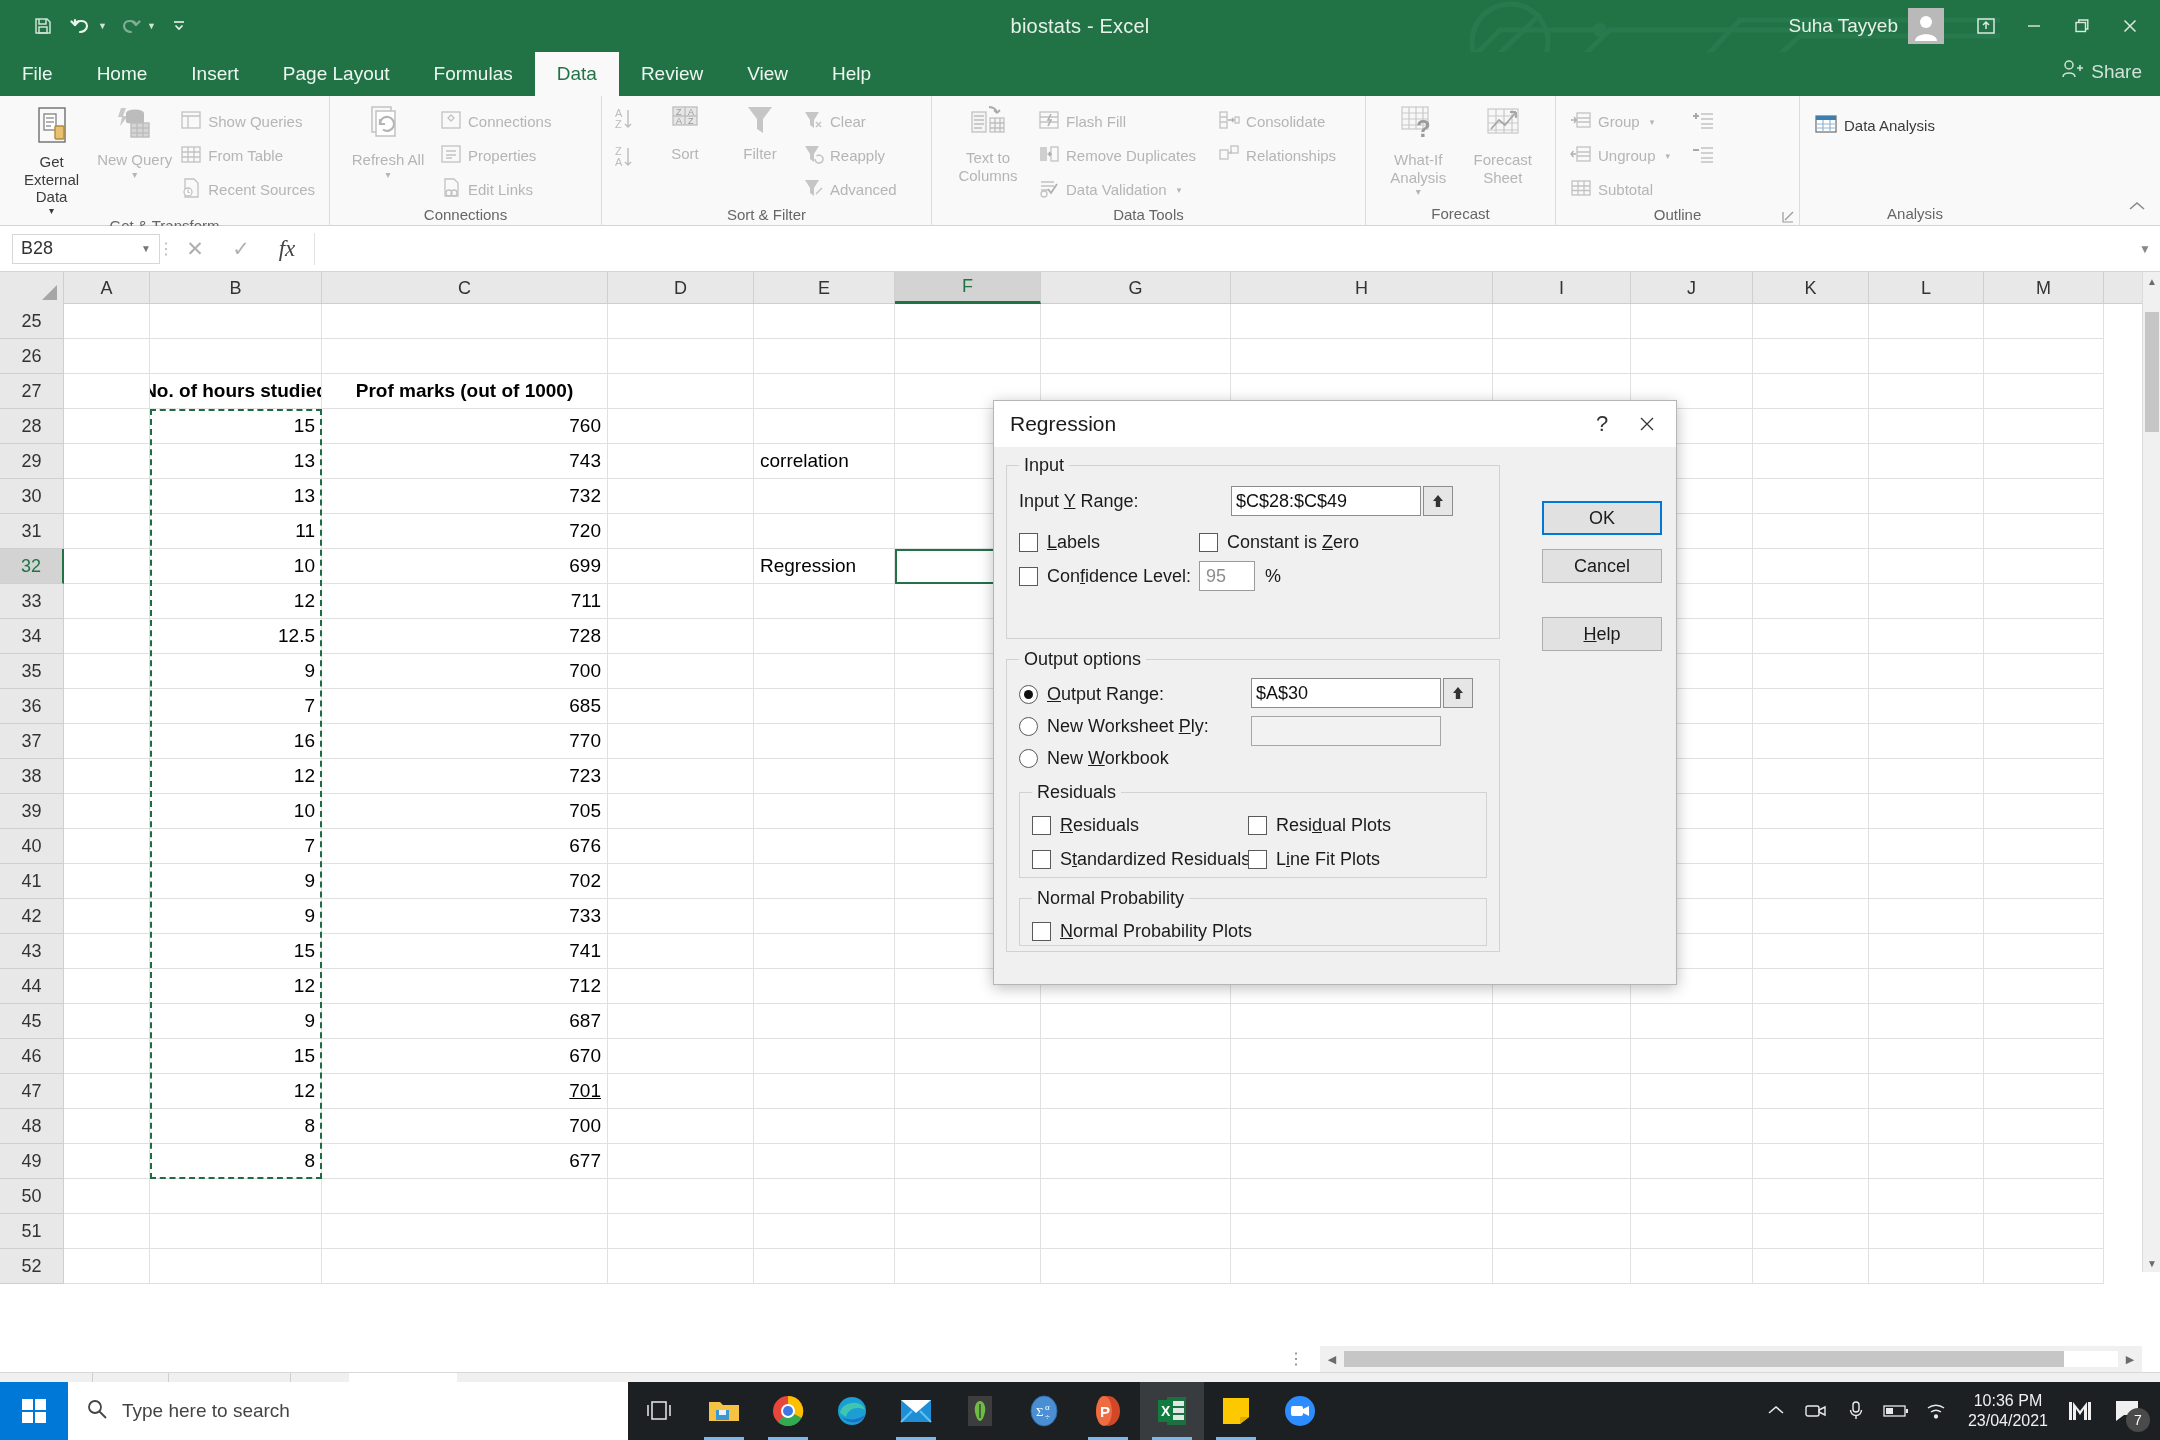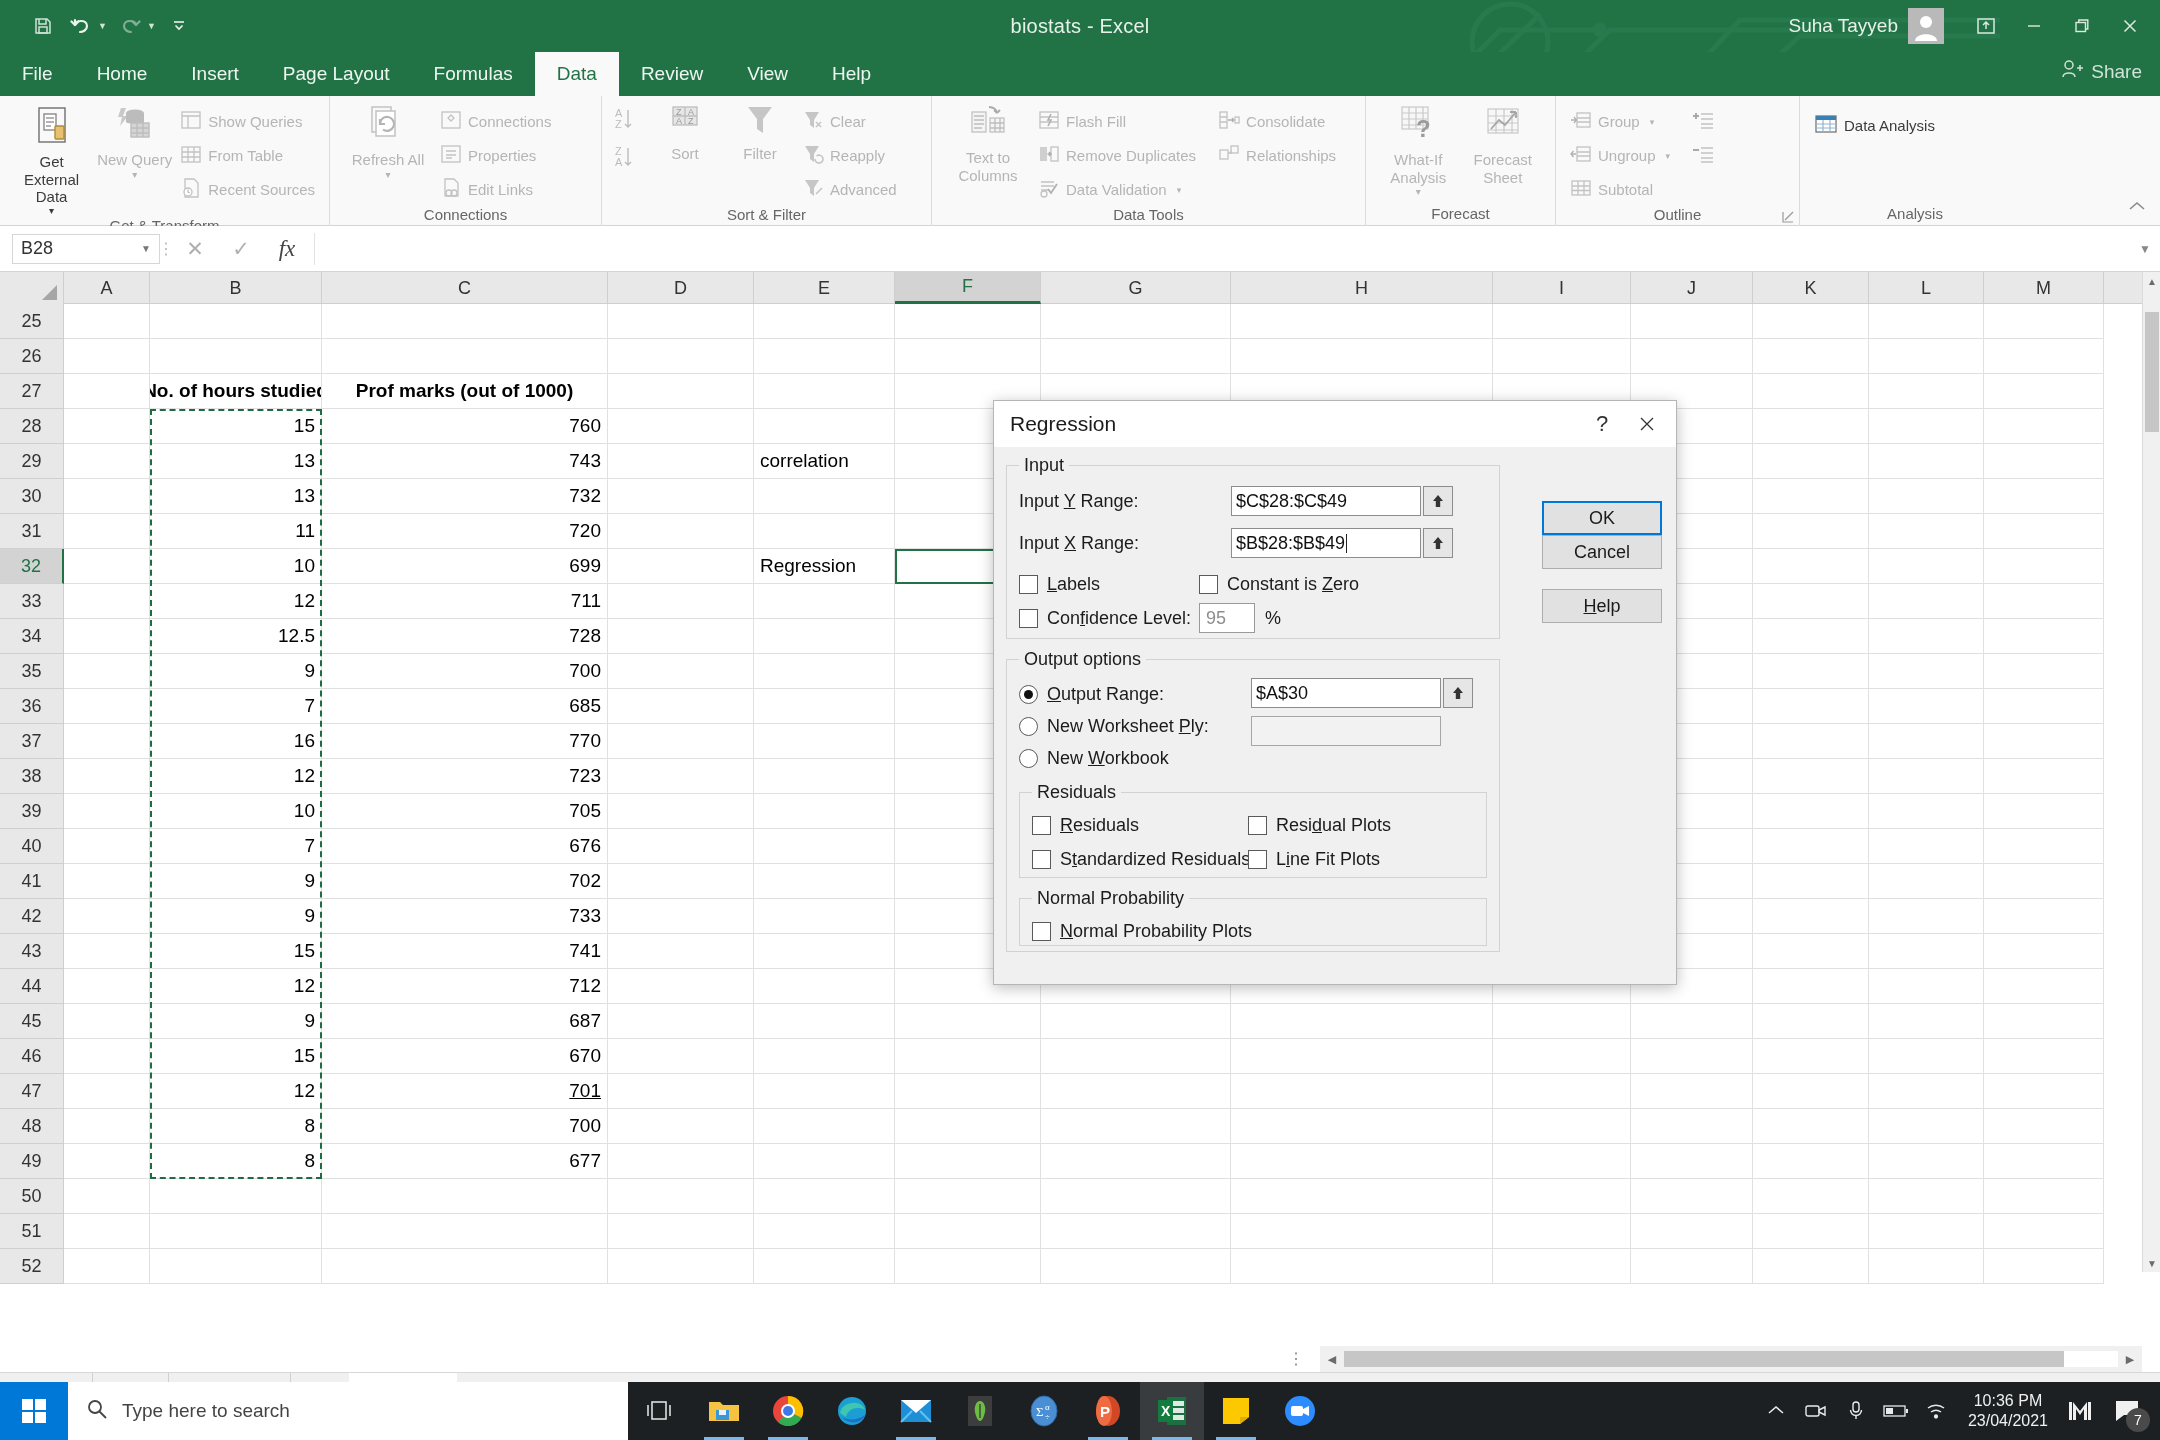--- a/index.html
+++ b/index.html
@@ -318,21 +318,21 @@
   .cb-label { font-size: 18px; color: #1b1b1b; white-space: nowrap; }
   .cb-label u { text-decoration: underline; }
 
   .conf-input {
     width: 56px; height: 30px; background: #fff; border: 1px solid #9a9a9a;
     display: flex; align-items: center; padding: 0 6px; font-size: 18px; color: #8d8d8d;
   }
 
   .dlg-buttons {
     position: absolute; right: 14px; top: 54px; width: 120px;
-    display: flex; flex-direction: column; z-index: 3;
+    display: flex; flex-direction: column; gap: 14px; z-index: 3;
   }
   .dbtn {
     width: 120px; height: 34px; background: #e1e1e1; border: 1px solid #adadad;
     display: flex; align-items: center; justify-content: center;
     font-size: 18px; color: #1b1b1b;
   }
   .dbtn.primary { border: 2px solid #0078d7; background: #e1e1e1; }
   .dbtn.help { margin-top: 20px; }
 
   .out-right { position: absolute; right: 14px; top: 8px; }
@@ -1408,29 +1408,20 @@
       <legend>Input</legend>
       <div class="field-row">
         <span class="field-label">Input <u>Y</u> Range:</span>
         <div class="refedit">$C$28:$C$49</div>
         <div class="collapse-btn">
           <svg width="16" height="16" viewBox="0 0 16 16" fill="#333">
               <path d="M8 2 L13 8 H10.2 V14 H5.8 V8 H3 Z"></path>
             </svg>
         </div>
       </div>
-      <div class="field-row">
-        <span class="field-label">Input <u>X</u> Range:</span>
-        <div class="refedit caret">$B$28:$B$49</div>
-        <div class="collapse-btn">
-          <svg width="16" height="16" viewBox="0 0 16 16" fill="#333">
-              <path d="M8 2 L13 8 H10.2 V14 H5.8 V8 H3 Z"></path>
-            </svg>
-        </div>
-      </div>
       <div style="display:flex;align-items:center;margin-top:6px">
         <div class="cb-row" style="width:180px">
           <span class="chk"></span>
           <span class="cb-label"><u>L</u>abels</span>
         </div>
         <div class="cb-row">
           <span class="chk"></span>
           <span class="cb-label">Constant is <u>Z</u>ero</span>
         </div>
       </div>

